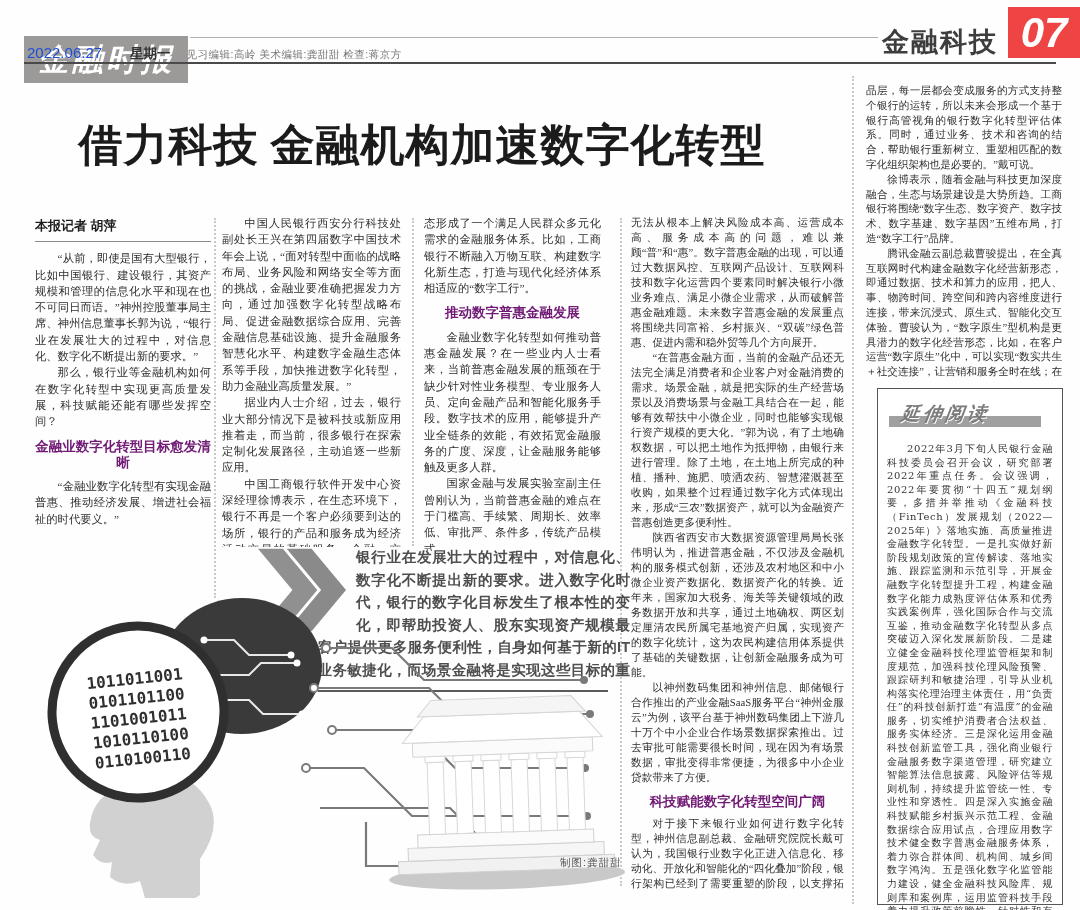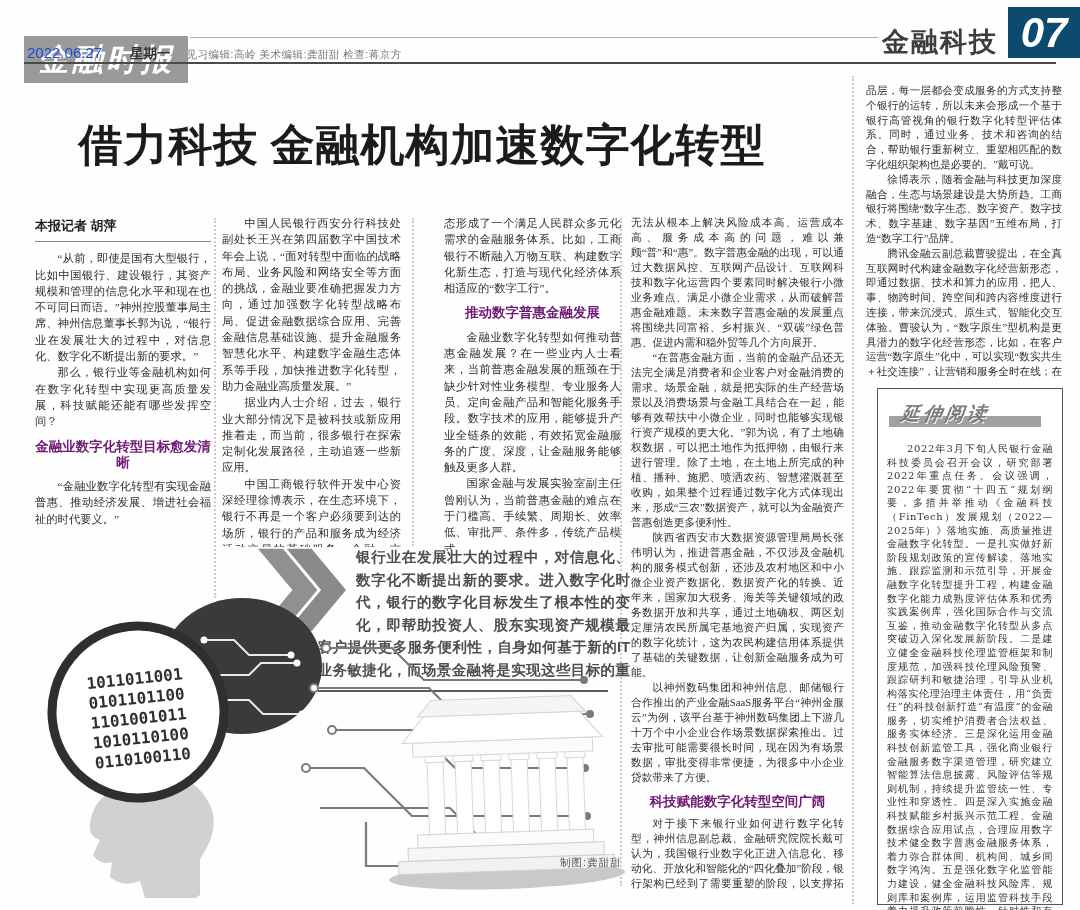--- a/index.html
+++ b/index.html
@@ -11,36 +11,36 @@
         font-style:italic;font-weight:bold;font-size:31px;letter-spacing:3px;
         font-family:"Liberation Serif",serif;margin-top:23px;}
   .logo-line{position:absolute;left:190px;top:37px;width:688px;border-top:1px solid #b0b0b0;}
   .date-row{position:absolute;left:27px;top:44px;display:flex;align-items:baseline;
         font-family:"Liberation Sans",sans-serif;}
   .date{font-size:15px;color:#1d4ed8;}
   .weekday{font-size:13.5px;font-weight:bold;color:#333;margin-left:28px;}
   .editors{font-size:10.5px;color:#777;margin-left:16px;letter-spacing:.5px;}
   .section-title{position:absolute;left:882px;top:24px;width:124px;font-size:27px;color:#3d3d3d;
         font-weight:600;letter-spacing:2px;font-family:"Liberation Sans",sans-serif;}
-  .page-badge{position:absolute;left:1008px;top:7px;width:72px;height:51px;background:#0c4a6e;
+  .page-badge{position:absolute;left:1008px;top:7px;width:72px;height:51px;background:#ef4444;
         color:#fff;display:flex;align-items:center;justify-content:center;
         font-family:"Liberation Sans",sans-serif;font-size:42px;font-weight:bold;font-style:italic;}
   .header-divider{position:absolute;left:24px;top:62px;width:1032px;border-top:2px solid #4a4a4a;}
   
   .headline{position:absolute;left:30px;top:116px;width:784px;text-align:center;
         font-weight:bold;font-size:44px;color:#1b1b1b;letter-spacing:1px;white-space:nowrap;
         font-family:"Liberation Serif",serif;}
   
   .col{position:absolute;top:215px;font-size:11.3px;line-height:16.3px;text-align:justify;
         overflow:hidden;color:#2e2e2e;}
   .col p{margin:0;text-indent:2em;}
   .col p.cont{text-indent:0;}
   #col1{left:35px;width:176px;height:392px;}
   #col2{left:222px;width:179px;height:332px;}
-  #col3{left:424px;width:177px;height:336px;margin-left:20px;}
+  #col3{left:424px;width:177px;height:336px;}
   #col4{left:631px;width:213px;height:676px;font-size:10.7px;line-height:15px;}
   #col5{left:866px;top:84px;width:196px;height:294px;font-size:10.6px;line-height:14.8px;}
   .byline{text-align:left;font-family:"Liberation Sans",sans-serif;font-weight:bold;
         font-size:13px;color:#1d1d1d;padding:3px 0 7px;border-bottom:1px solid #8a8a8a;
         margin-bottom:8px;}
   .subhead{text-align:center;font-family:"Liberation Sans",sans-serif;font-weight:bold;
         font-size:13.5px;color:#701a75;margin:9px 0 7px;}
   .vsep{position:absolute;width:0;border-left:2px dotted #c9c9c9;}
   #sep1{left:214px;top:218px;height:380px;}
   #sep2{left:412px;top:218px;height:328px;}

